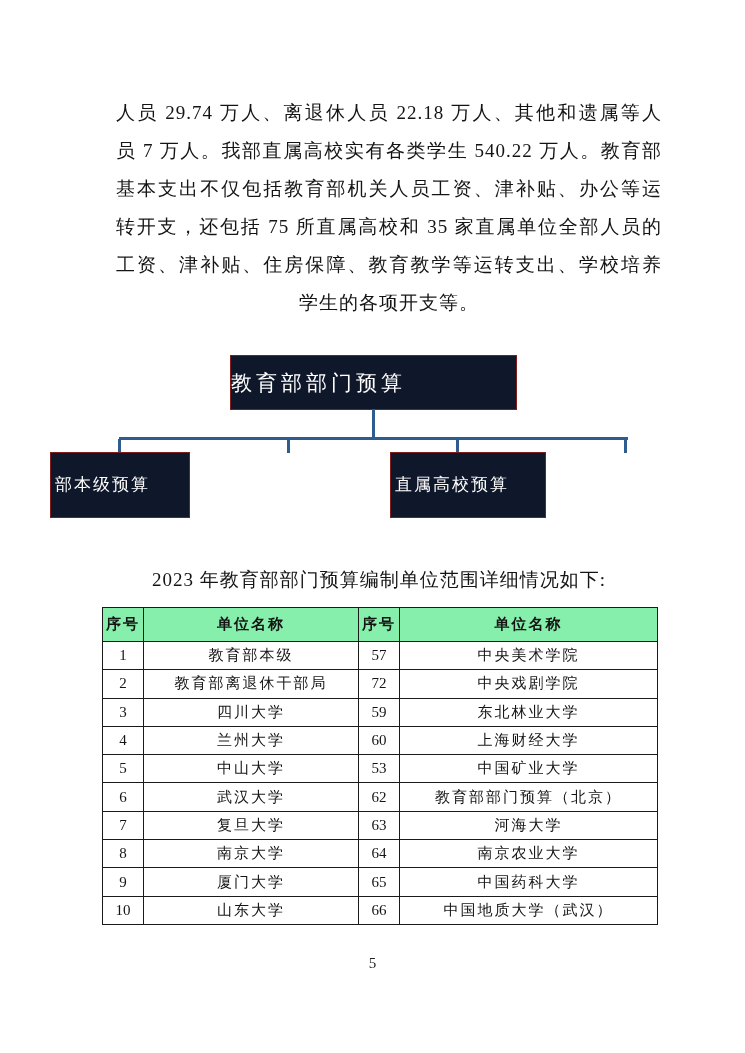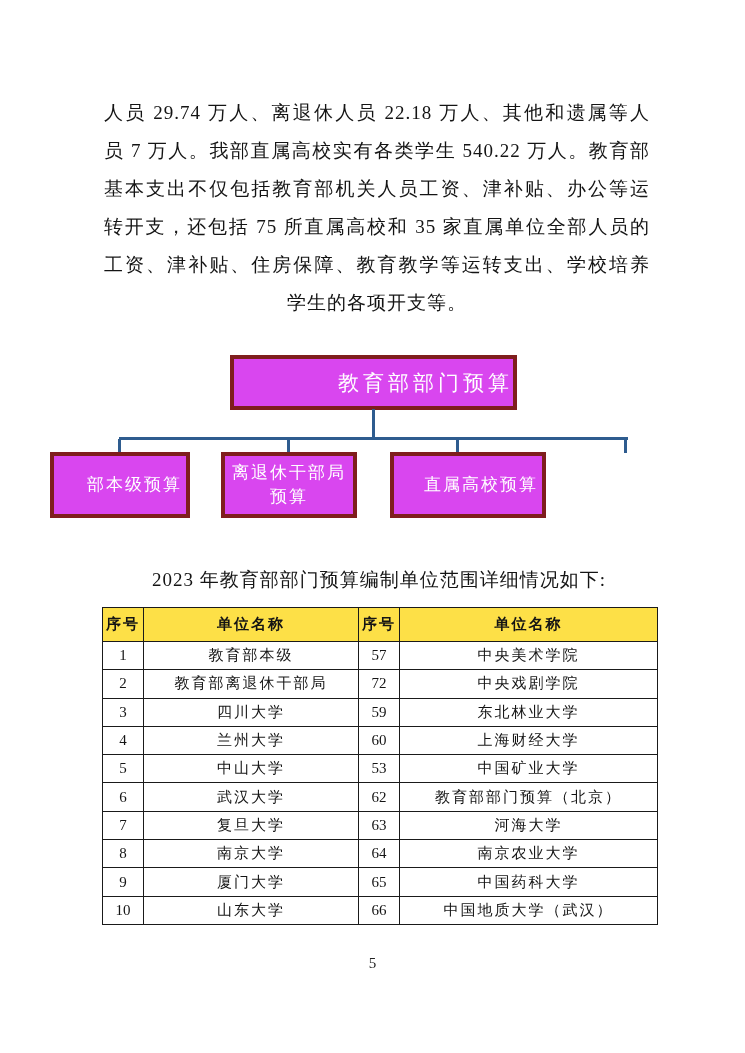--- a/index.html
+++ b/index.html
@@ -6,39 +6,39 @@
   .page{
     position:relative;
     width:745px;height:1053px;
     background:#ffffff;
     font-family:"Liberation Serif","DejaVu Serif",serif;
     color:#111;
     overflow:hidden;
   }
   
   .intro{
-    position:absolute;left:104px;top:94px;width:546px;
+    position:absolute;left:116px;top:94px;width:546px;
     font-size:19px;line-height:38px;letter-spacing:1px;color:#141414;
   }
   .intro .line{white-space:nowrap;}
   .intro .line.j{
     white-space:normal;
     text-align:justify;
     text-align-last:justify;
     -moz-text-align-last:justify;
   }
   .intro .line.l{text-align:center;}
   
   .chart{position:absolute;left:0;top:0;width:745px;height:560px;}
   .obox{
     position:absolute;
-    background:#d946ef;
-    border:4px solid #7f1d1d;
+    background:#0f172a;
+    border:1px solid #7f1d1d;
     color:#ffffff;
-    display:flex;align-items:center;justify-content:flex-end;
+    display:flex;align-items:center;justify-content:flex-start;
     text-align:center;
     box-sizing:border-box;
   }
   .root-box{
     left:230px;top:355px;width:287px;height:55px;
     font-size:21px;letter-spacing:4px;
   }
   .child-box{
     top:452px;height:66px;
     font-size:17px;letter-spacing:2px;line-height:24px;
@@ -67,21 +67,21 @@
     position:absolute;left:102px;top:607px;width:555px;
     border-collapse:collapse;table-layout:fixed;
     font-size:15px;color:#141414;
   }
   table.units th,table.units td{
     border:1px solid #1a1a1a;
     text-align:center;vertical-align:middle;
     padding:0 2px;overflow:hidden;
   }
   table.units th{
-    height:33px;background:#fde047;
+    height:33px;background:#86efac;
     font-weight:bold;letter-spacing:2px;
   }
   table.units td{height:27.3px;letter-spacing:2px;}
   table.units td.num{letter-spacing:0;}
   
   .pageno{
     position:absolute;left:0;top:955px;width:745px;
     text-align:center;font-size:15px;color:#222;
   }
 </style>
@@ -105,23 +105,20 @@
     </div>
     <div class="conn stub"></div>
     <div class="conn hline"></div>
     <div class="conn drop d1"></div>
     <div class="conn drop d2"></div>
     <div class="conn drop d3"></div>
     <div class="conn drop d4"></div>
     <div class="obox child-box cb1">
       <span>部本级预算</span>
     </div>
-    <div class="obox child-box cb2">
-      <span>离退休干部局预算</span>
-    </div>
     <div class="obox child-box cb3">
       <span>直属高校预算</span>
     </div>
   </div>
 
   <div class="caption">2023 年教育部部门预算编制单位范围详细情况如下:</div>
 
   <table class="units">
     <colgroup>
       <col style="width:41px">

